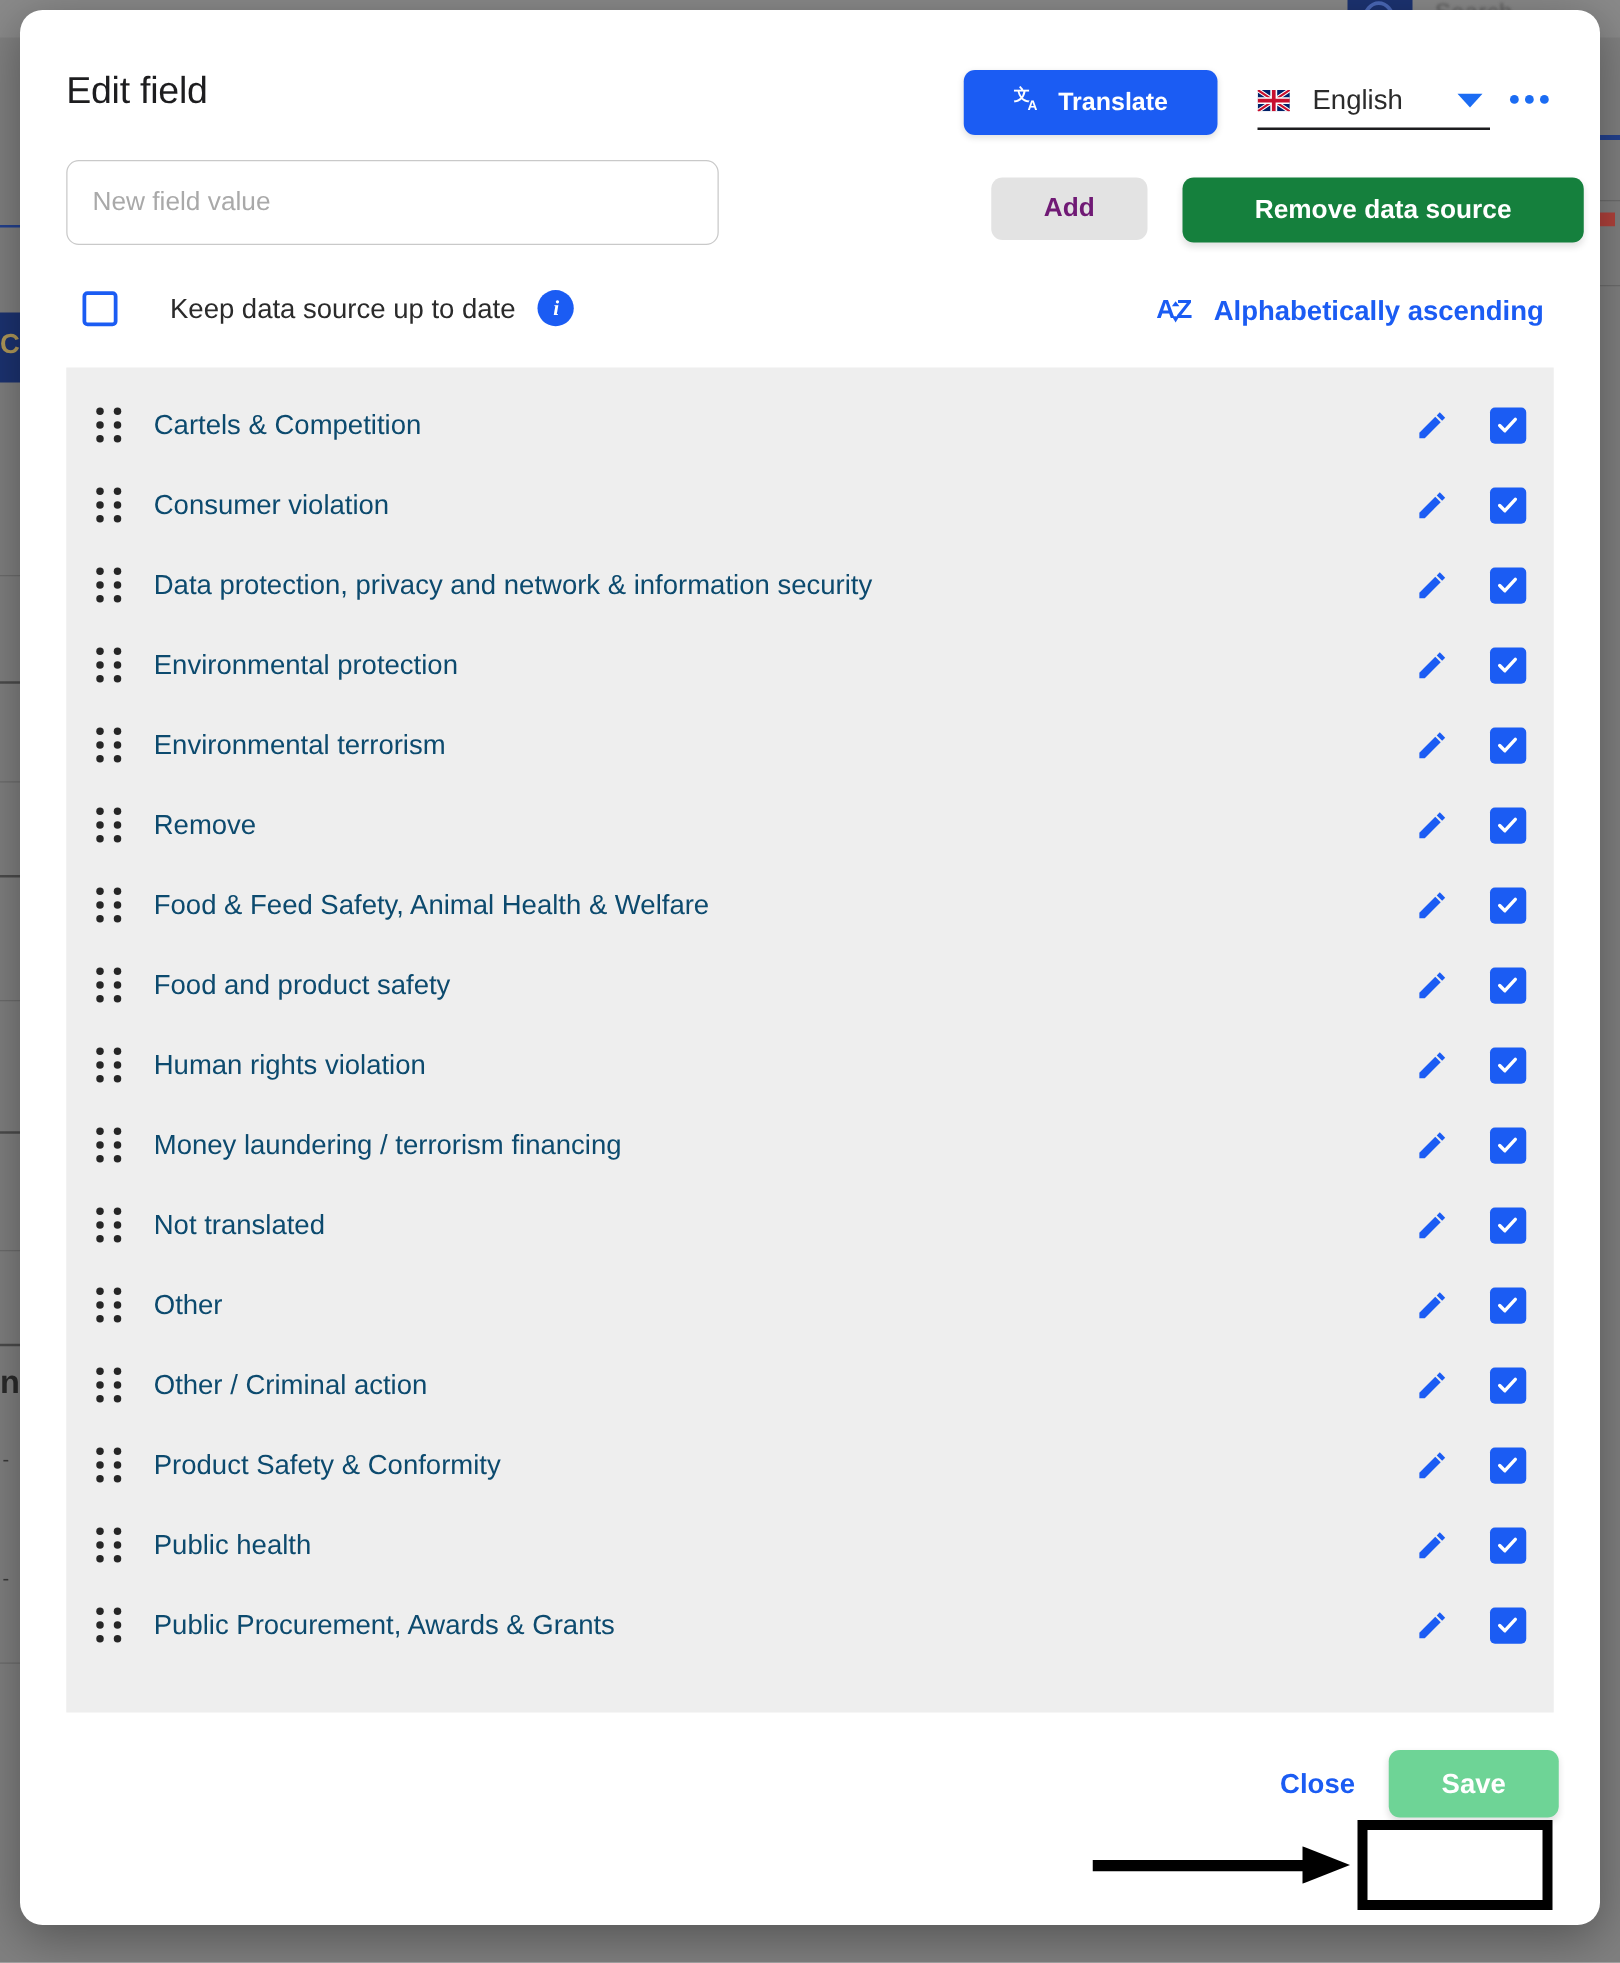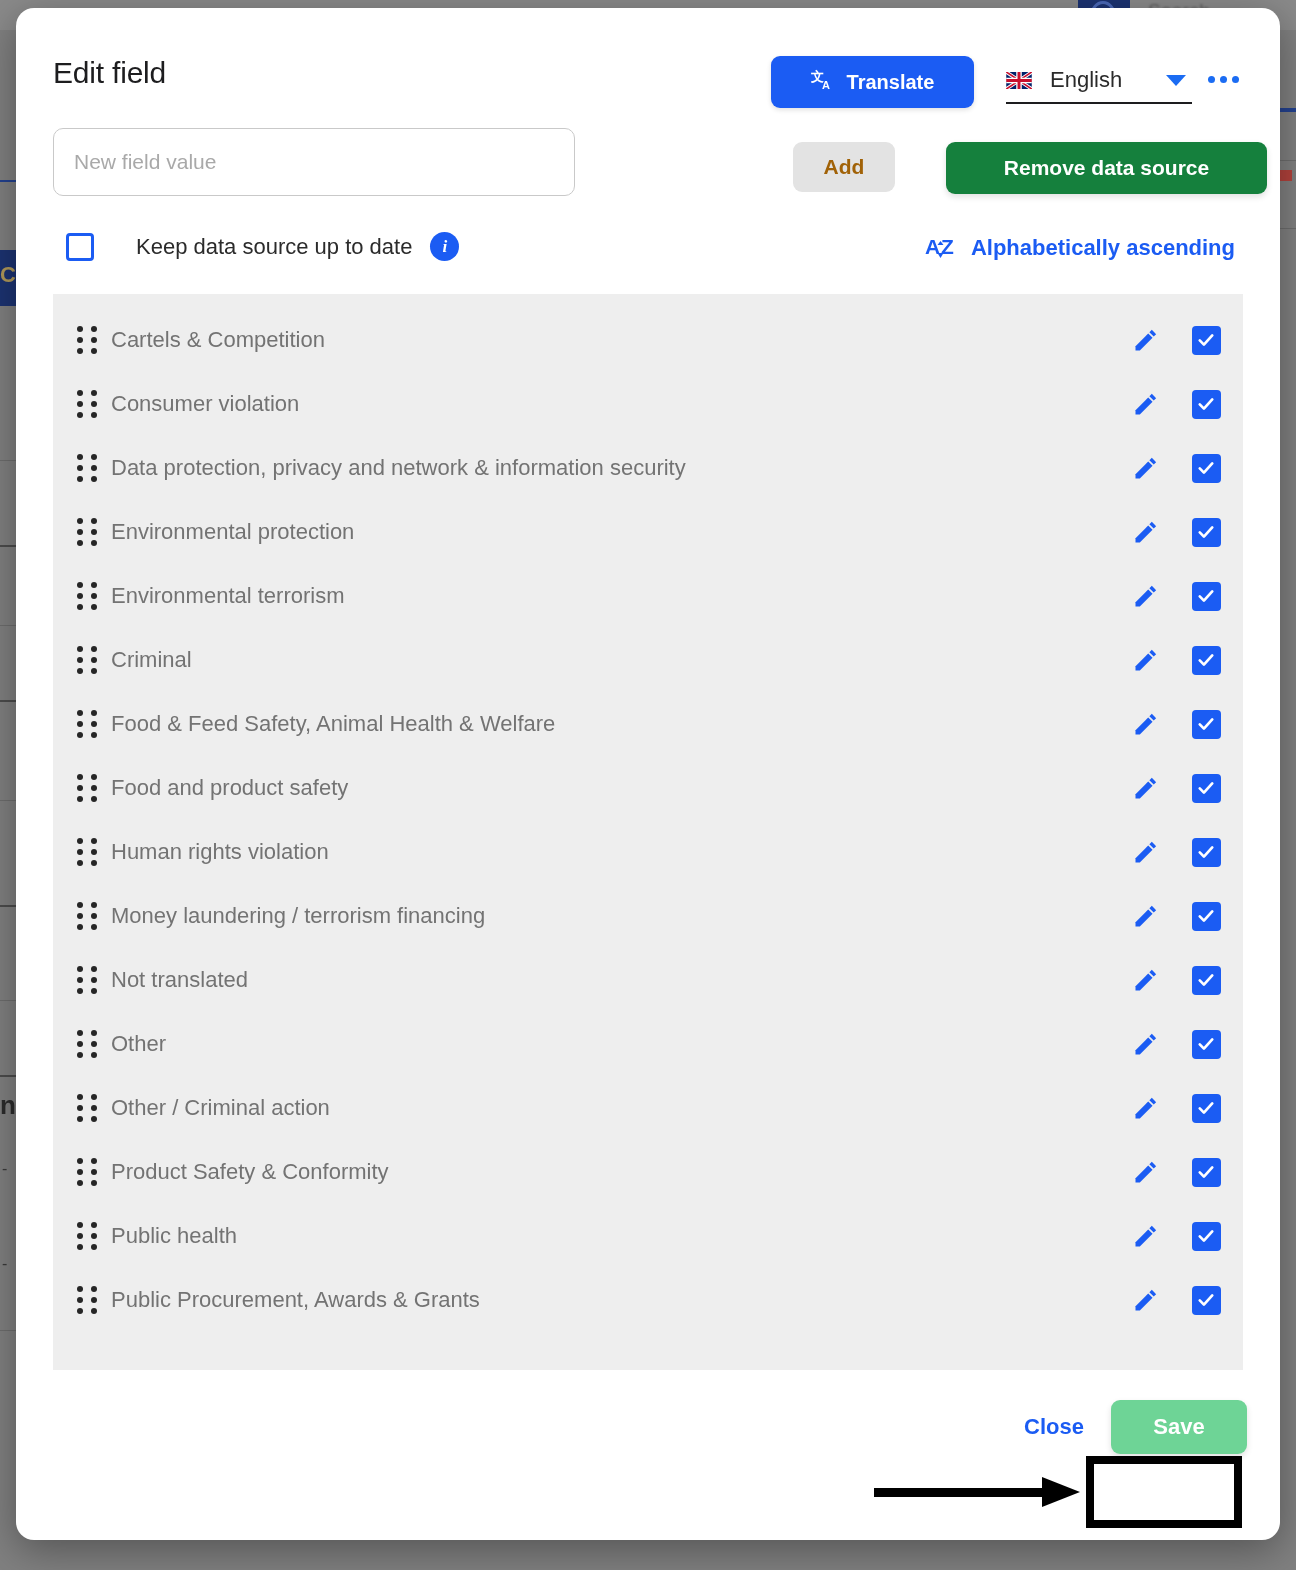--- a/index.html
+++ b/index.html
@@ -240,26 +240,26 @@
     font-family: "Liberation Sans", sans-serif;
     outline: none;
     background: #fff;
   }
   .field-input::placeholder { color: #a9a9a9; }
 
   .add-btn {
     position: absolute;
     left: 777px;
     top: 14px;
-    width: 102px;
+    width: 125px;
     height: 50px;
     background: #e3e3e3;
     border: none;
     border-radius: 9px;
-    color: #a16207;
+    color: #701a75;
     font-size: 21px;
     font-weight: 700;
     font-family: "Liberation Sans", sans-serif;
     cursor: default;
   }
   .remove-btn {
     position: absolute;
     left: 930px;
     top: 14px;
     width: 321px;
@@ -344,23 +344,23 @@
     grid-gap: 5px 7px;
     cursor: grab;
   }
   .drag-handle i {
     width: 6px; height: 6px;
     border-radius: 50%;
     background: #262626;
     display: block;
   }
   .item-label {
-    margin-left: 12px;
+    margin-left: 24px;
     font-size: 22px;
-    color: #737373;
+    color: #0c4a6e;
     flex: 1;
   }
   .pencil-btn {
     width: 46px;
     display: flex;
     justify-content: center;
     cursor: pointer;
     flex: none;
   }
   .check-btn {
@@ -647,21 +647,21 @@
       </div>
       <div class="list-item">
         <span class="drag-handle">
           <i></i>
           <i></i>
           <i></i>
           <i></i>
           <i></i>
           <i></i>
         </span>
-        <span class="item-label">Criminal</span>
+        <span class="item-label">Remove</span>
         <span class="pencil-btn">
           <svg width="28" height="28" viewBox="0 0 24 24" aria-hidden="true">
             <path d="M3 17.3 L3 21 L6.7 21 L17.6 10.1 L13.9 6.4 Z" fill="#1b5cf3"></path>
             <path d="M20.7 7 L17 3.3 L14.9 5.4 L18.6 9.1 Z" fill="#1b5cf3"></path>
           </svg>
         </span>
         <span class="check-btn">
           <span class="checkbox-on">
             <svg width="20" height="20" viewBox="0 0 24 24" aria-hidden="true">
               <path d="M4.5 12.5 L9.5 17.5 L19.5 6.5" stroke="#ffffff" stroke-width="3.2" fill="none" stroke-linecap="round" stroke-linejoin="round"></path>

